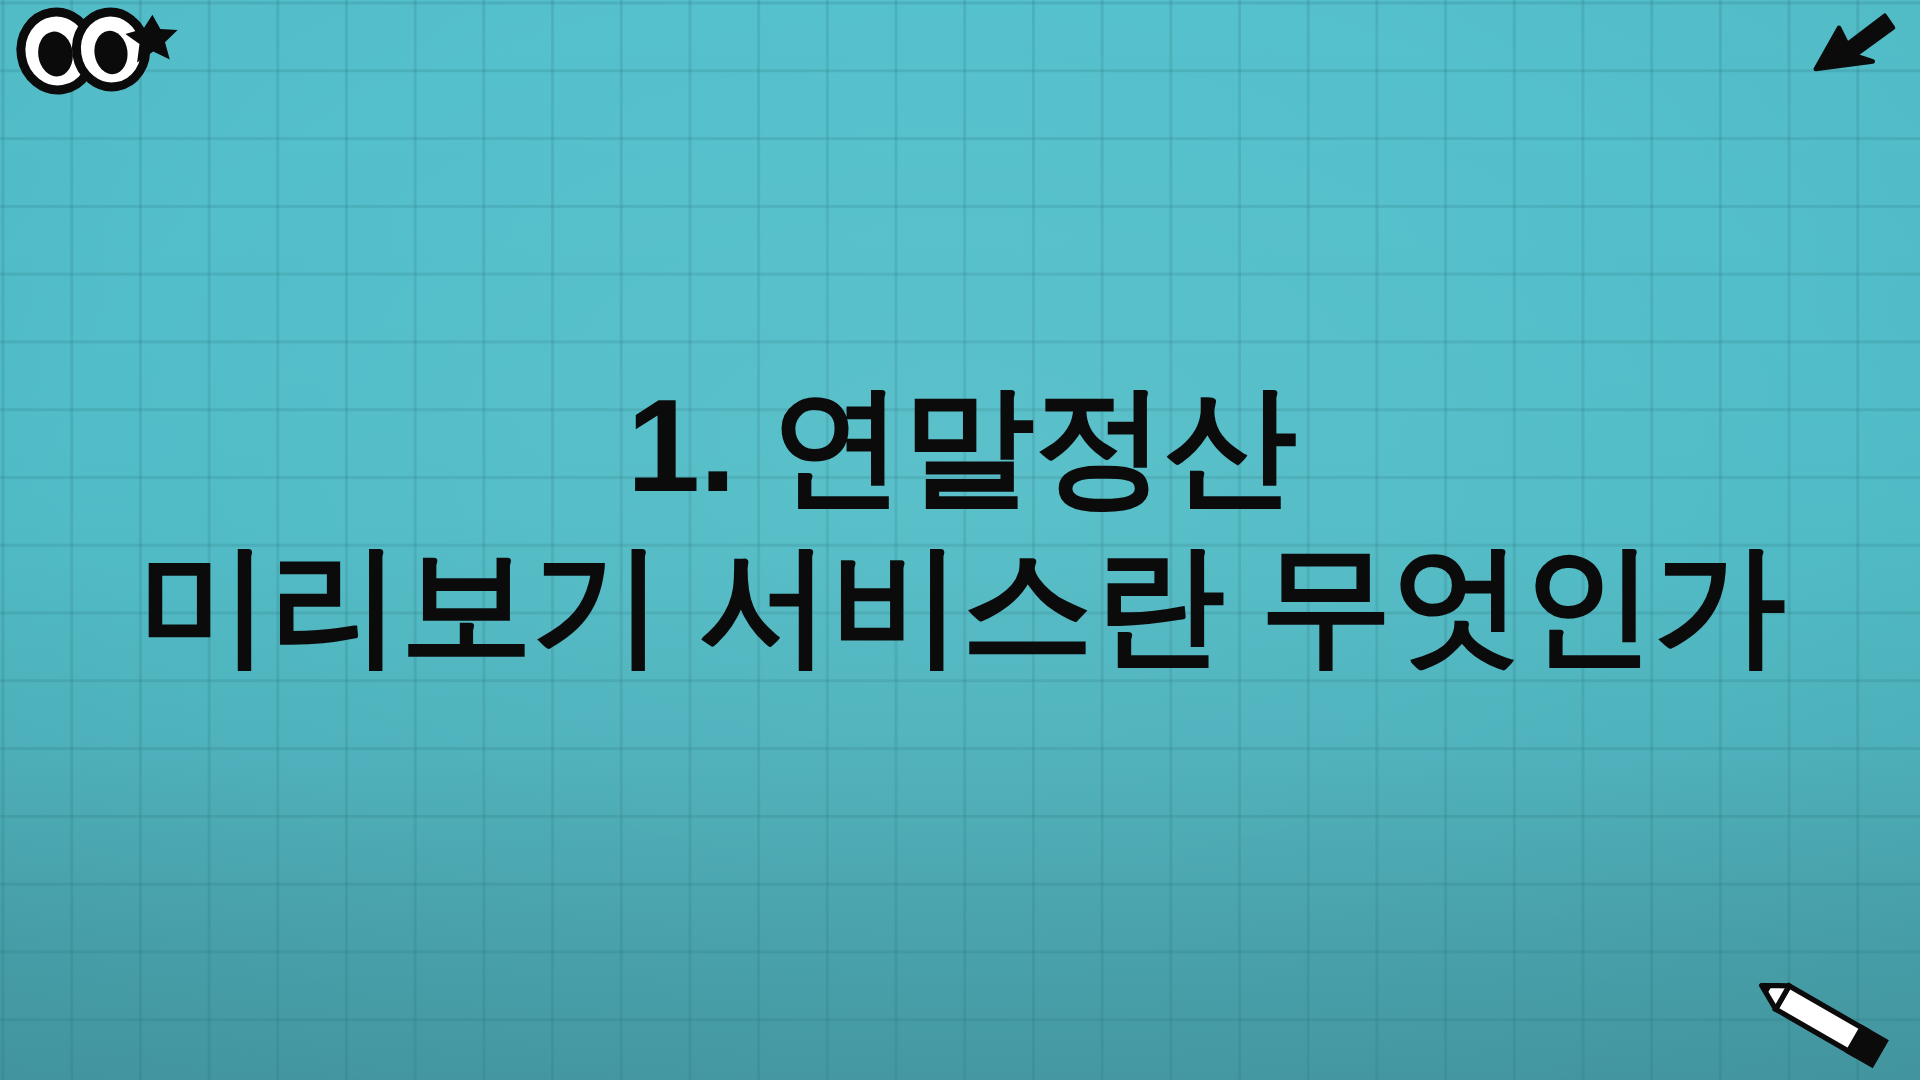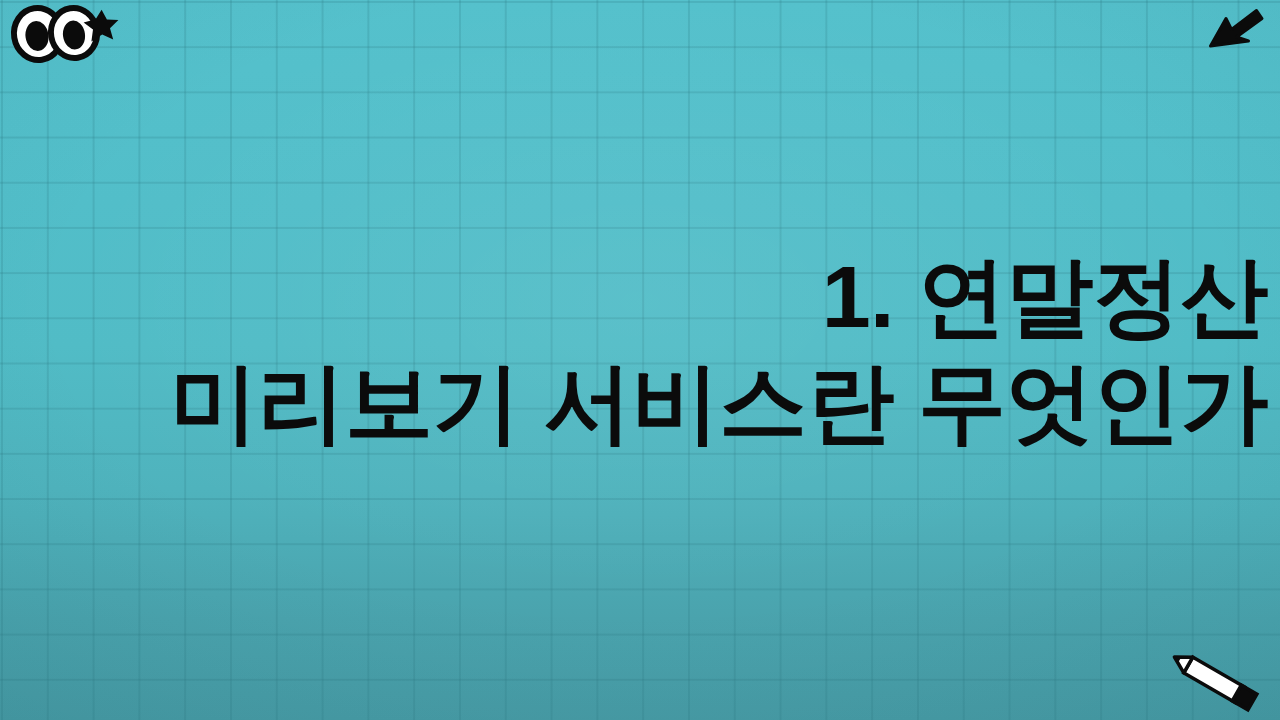--- a/index.html
+++ b/index.html
@@ -56,21 +56,21 @@
       rgba(0,60,70,0.08) 100%
     );
   }
 
   
   #heading {
     position: absolute;
     left: 2px;
     right: 0;
     top: 244px;
-    text-align: right;
+    text-align: center;
     color: #0b0b0b;
     font-weight: 700;
     font-size: 88px;
     line-height: 1.21;
     letter-spacing: -0.5px;
     white-space: pre-line;
     padding: 0 12px;
   }
 
   

